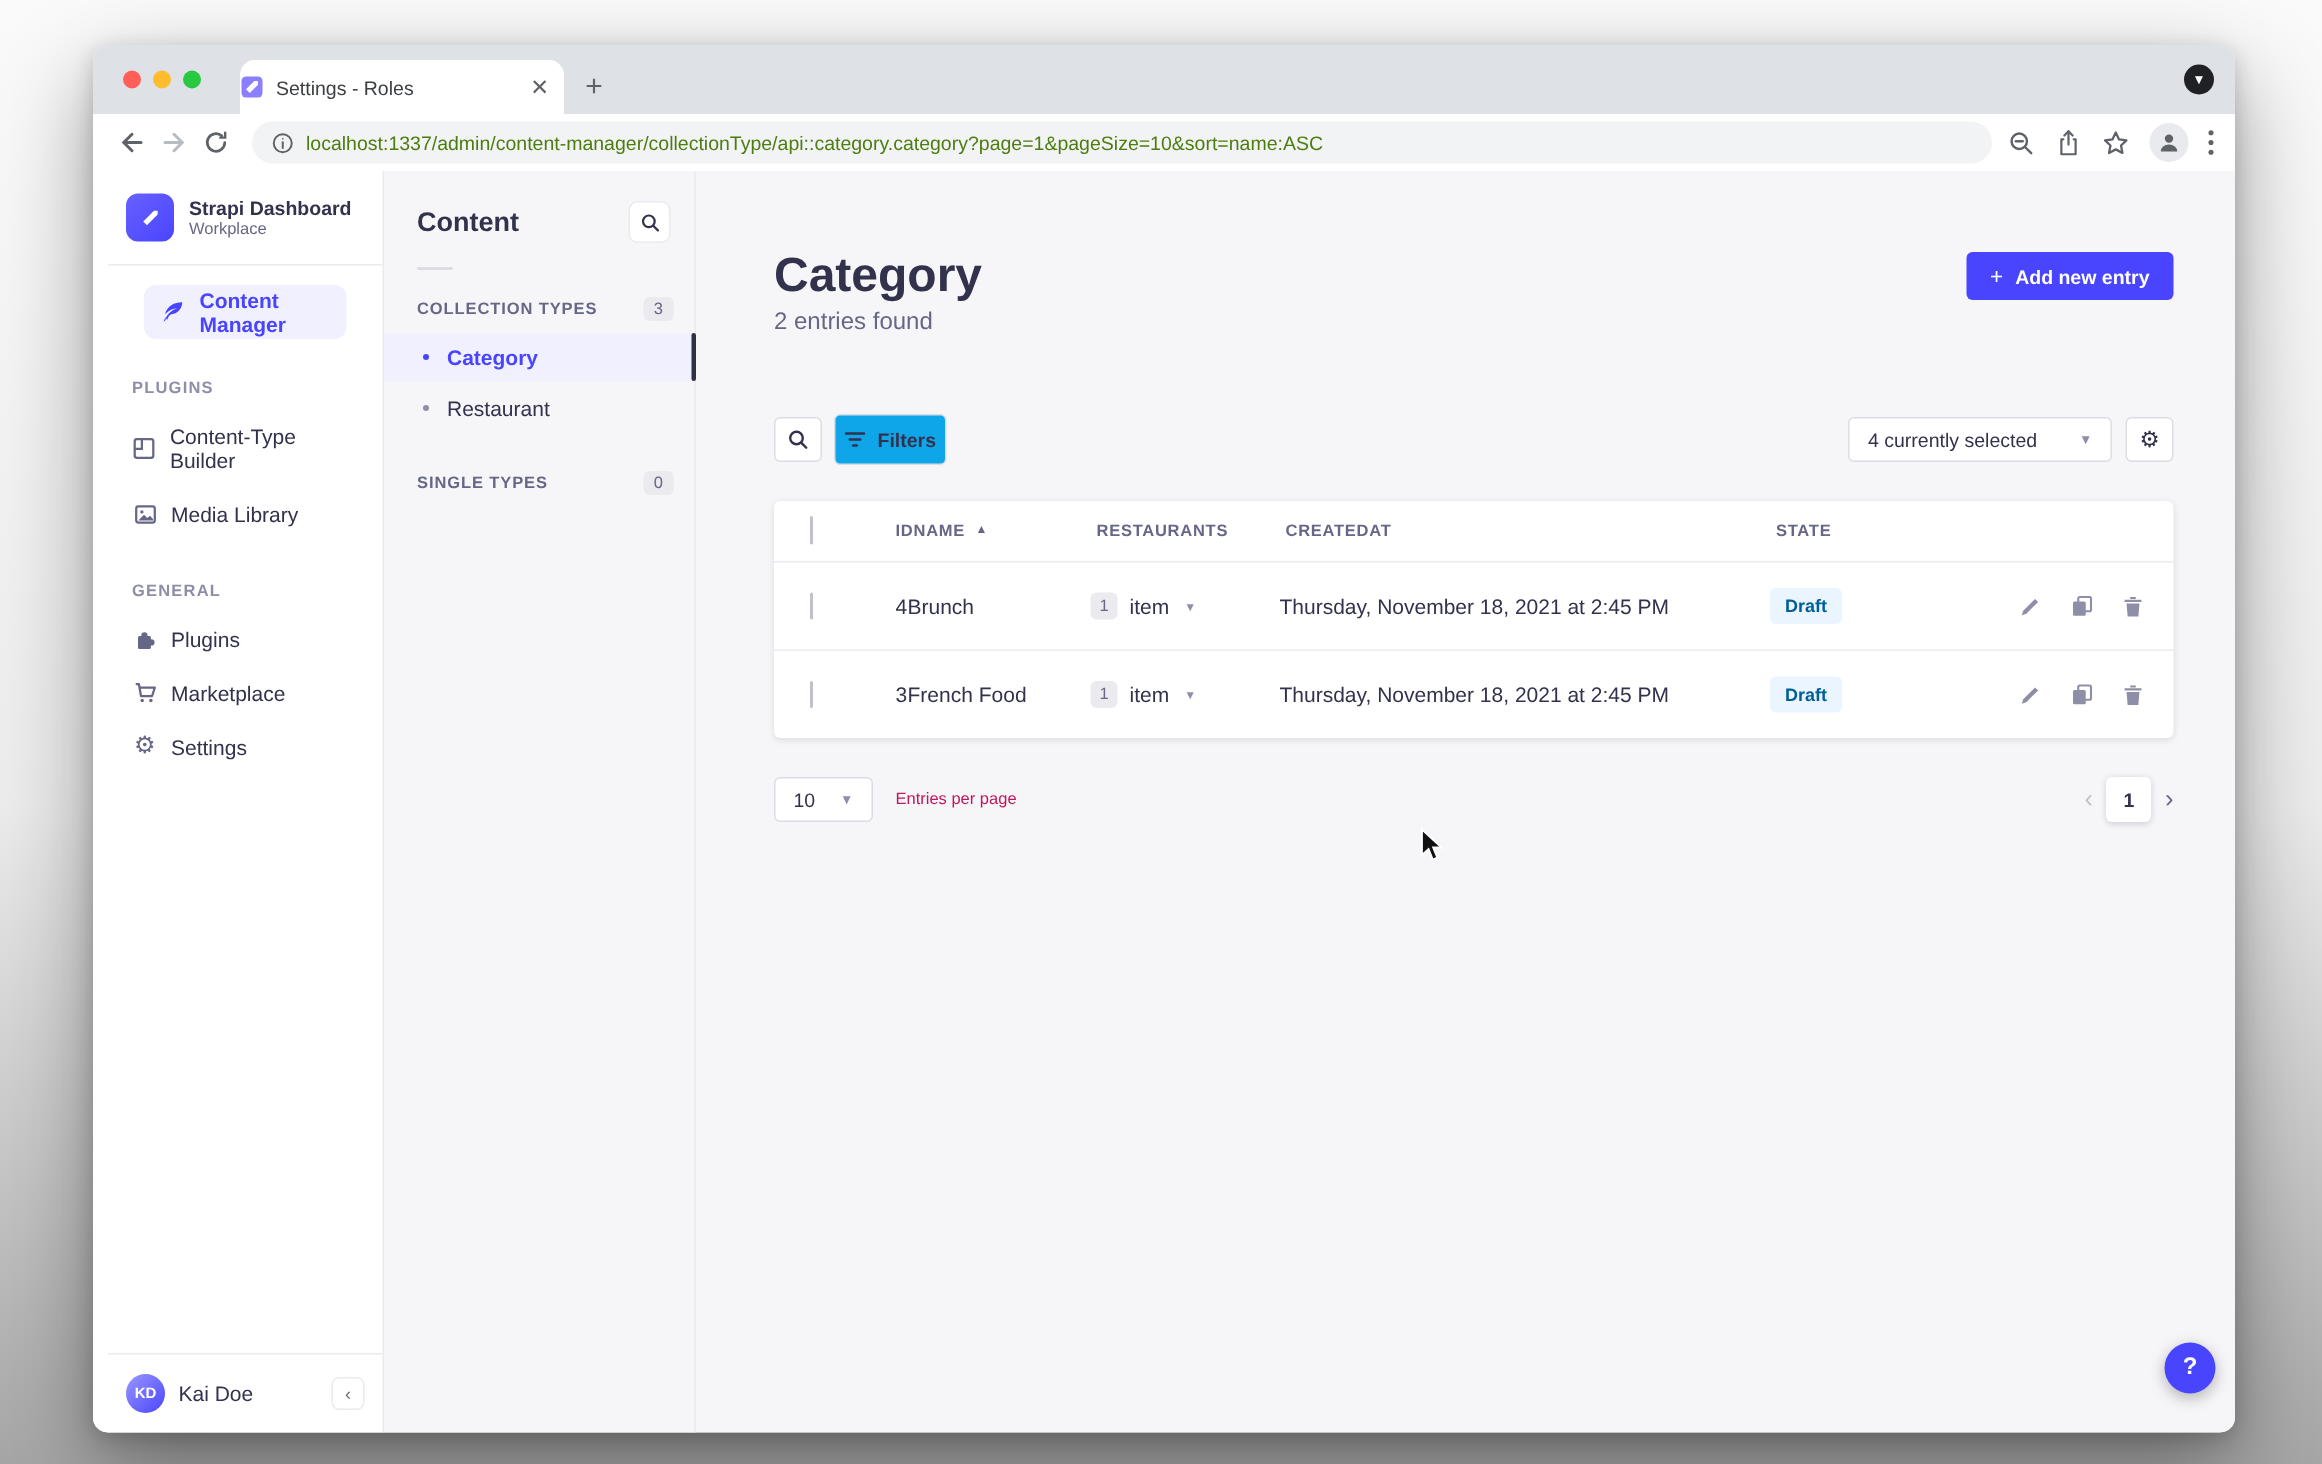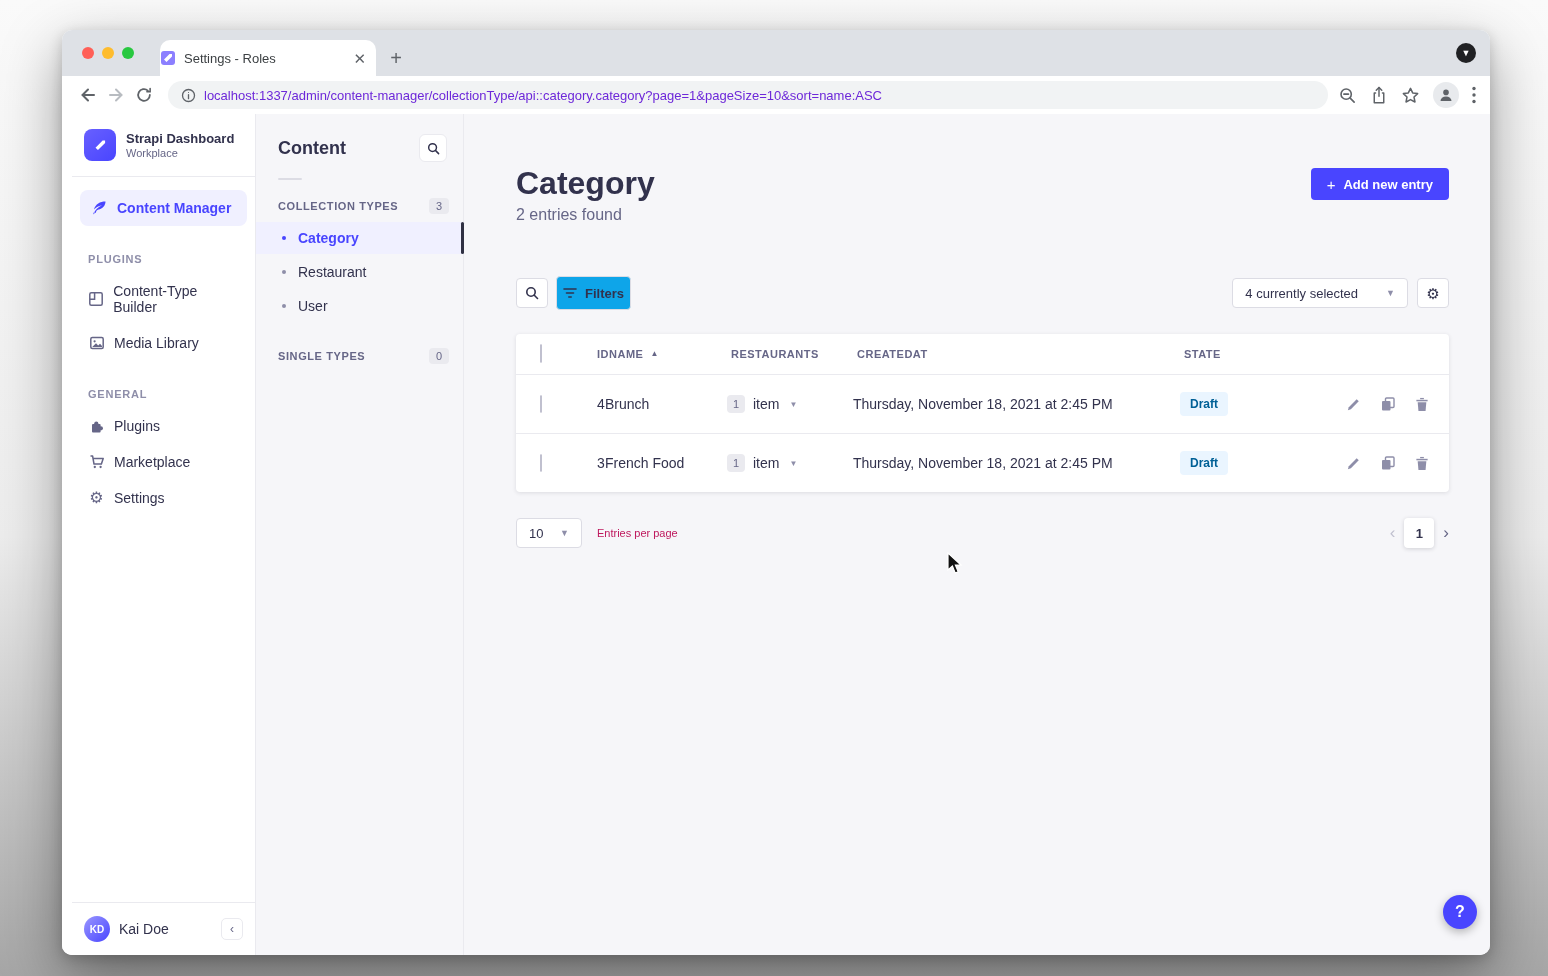--- a/index.html
+++ b/index.html
@@ -24,33 +24,33 @@
   .tab-title{ flex:1; font-size:13px; color:#3c4043; white-space:nowrap; overflow:hidden; }
   .tab-close{ color:#5f6368; font-size:15px; line-height:1; cursor:default; }
   .newtab{ width:28px; height:28px; margin:0 0 4px 6px; display:flex; align-items:center; justify-content:center;
            font-size:20px; color:#5f6368; }
   .tab-extra{ position:absolute; right:14px; top:13px; width:20px; height:20px; border-radius:50%;
               background:#202124; color:#fff; font-size:9px; display:flex; align-items:center; justify-content:center; }
   .toolbar{ height:38px; background:#fff; display:flex; align-items:center; padding:0 12px; }
   .nav-ic{ width:28px; height:28px; display:flex; align-items:center; justify-content:center; }
   .urlbar{ flex:1; height:28px; background:#f1f3f4; border-radius:14px; margin:0 10px;
            display:flex; align-items:center; gap:8px; padding:0 13px; }
-  .url-text{ font-size:13px; color:#6d28d9; white-space:nowrap; overflow:hidden; }
+  .url-text{ font-size:13px; color:#4d7c0f; white-space:nowrap; overflow:hidden; }
   .tb-right{ display:flex; align-items:center; gap:13px; padding-right:2px; }
   .avatar-chip{ width:26px; height:26px; border-radius:50%; background:#e8eaed; display:flex; align-items:center; justify-content:center; }
   
   .app{ display:flex; height:841px; background:#f6f6f9; position:relative; }
   
   .sidebar{ width:194px; background:#fff; border-right:1px solid #eaeaef; display:flex; flex-direction:column;padding-left:10px; }
   .brand{ display:flex; align-items:center; gap:10px; padding:15px 12px; border-bottom:1px solid #eaeaef; }
   .brand-logo{ width:32px; height:32px; border-radius:8px; background:linear-gradient(140deg,#6860ff,#4945ff);
                display:flex; align-items:center; justify-content:center; flex:none; }
   .brand-title{ font-size:13px; font-weight:bold; color:#32324d; line-height:1.25; }
   .brand-sub{ font-size:11px; color:#666687; }
-  .cm-item{ margin:13px 8px 0; background:#f0f0ff; border-radius:8px; height:36px; display:flex;
+  .cm-item{ margin:13px 24px 0; background:#f0f0ff; border-radius:8px; height:36px; display:flex;
             align-items:center; gap:10px; padding:0 11px; color:#4945ff; font-size:14px; font-weight:bold; }
   .section-label{ padding:27px 16px 8px; font-size:11px; font-weight:bold; color:#8e8ea9; letter-spacing:.8px; }
   .side-item{ display:flex; align-items:center; gap:9px; padding:10px 16px; font-size:14px; color:#32324d; }
   .side-item .ic{ width:17px; display:flex; justify-content:center; }
   .sb-spacer{ flex:1; }
   .user-row{ border-top:1px solid #eaeaef; padding:13px 12px; display:flex; align-items:center; gap:9px; }
   .user-avatar{ width:26px; height:26px; border-radius:50%; background:linear-gradient(135deg,#9a97ff,#4945ff);
                 color:#fff; font-size:10px; font-weight:bold; display:flex; align-items:center; justify-content:center; }
   .user-name{ flex:1; font-size:14px; color:#32324d; }
   .collapse-btn{ width:22px; height:22px; border:1px solid #eaeaef; border-radius:5px; background:#fff;
@@ -317,24 +317,20 @@
         <span class="count-badge">3</span>
       </div>
       <div class="subnav-item active">
         <span class="bullet"></span>
         <span>Category</span>
       </div>
       <div class="subnav-item">
         <span class="bullet"></span>
         <span>Restaurant</span>
       </div>
-      <div class="subnav-item">
-        <span class="bullet"></span>
-        <span>User</span>
-      </div>
 
       <div class="group-row" style="margin-top:14px;">
         <span class="group-label">SINGLE TYPES</span>
         <span class="count-badge">0</span>
       </div>
     </nav>
 
     <main class="main">
       <div class="main-header">
         <div>

